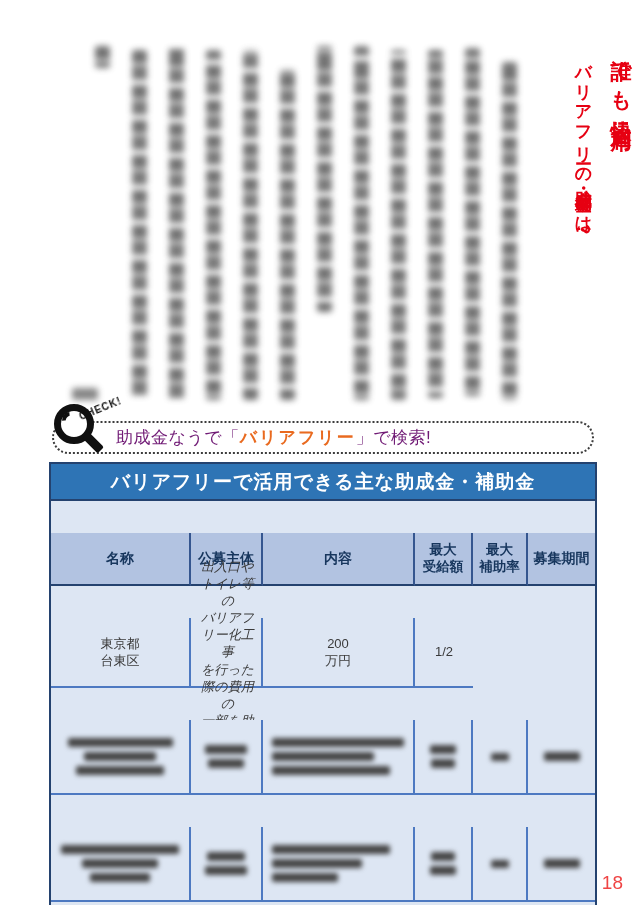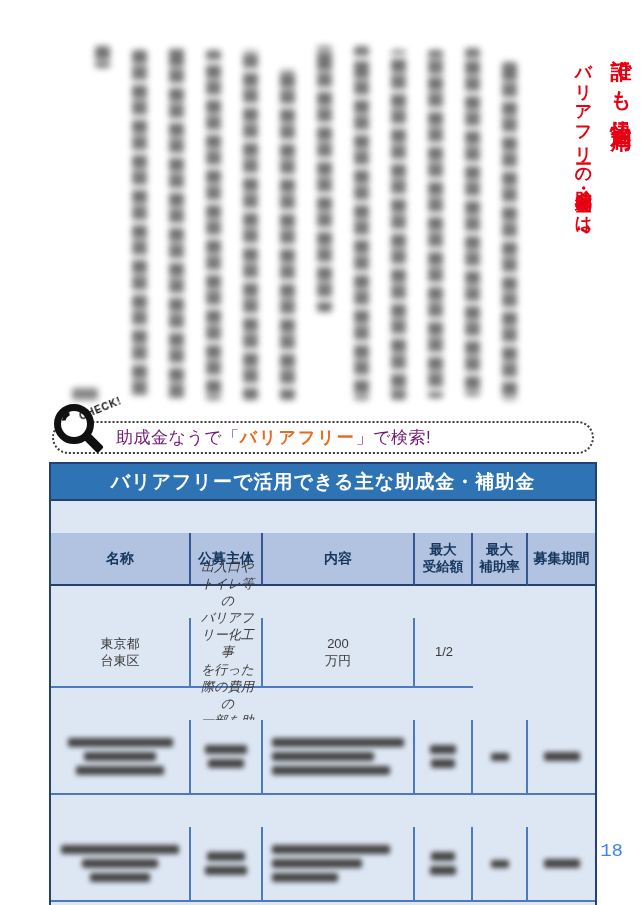--- a/index.html
+++ b/index.html
@@ -86,21 +86,21 @@
   .tbl-row.r4 > div{height:85px;background:#dde6f3;}
   .tbl-row.last > div{border-bottom:none;}
   .cell-left{align-items:flex-start !important;text-align:center;padding-left:9px;padding-right:6px;font-style:italic;}
 
   
   .redact-stack{display:flex;flex-direction:column;align-items:center;gap:5px;filter:blur(2.8px);}
   .cell-left .redact-stack{align-items:flex-start;}
   .rbar{height:9px;background:#454545;border-radius:2px;}
 
   
-  .page-number{position:absolute;right:18px;top:840px;font-size:19px;color:#3b82f6;font-family:Liberation Mono, monospace;}
+  .page-number{position:absolute;right:18px;top:872px;font-size:19px;color:#ef4444;}
 </style>
 </head>
 <body>
 
 <div class="page">
 
   <div class="side-title">
     <div class="vline l2">バリアフリーの助成金・補助金とは?</div>
     <div class="vline l1">誰でも快適利用!</div>
   </div>

